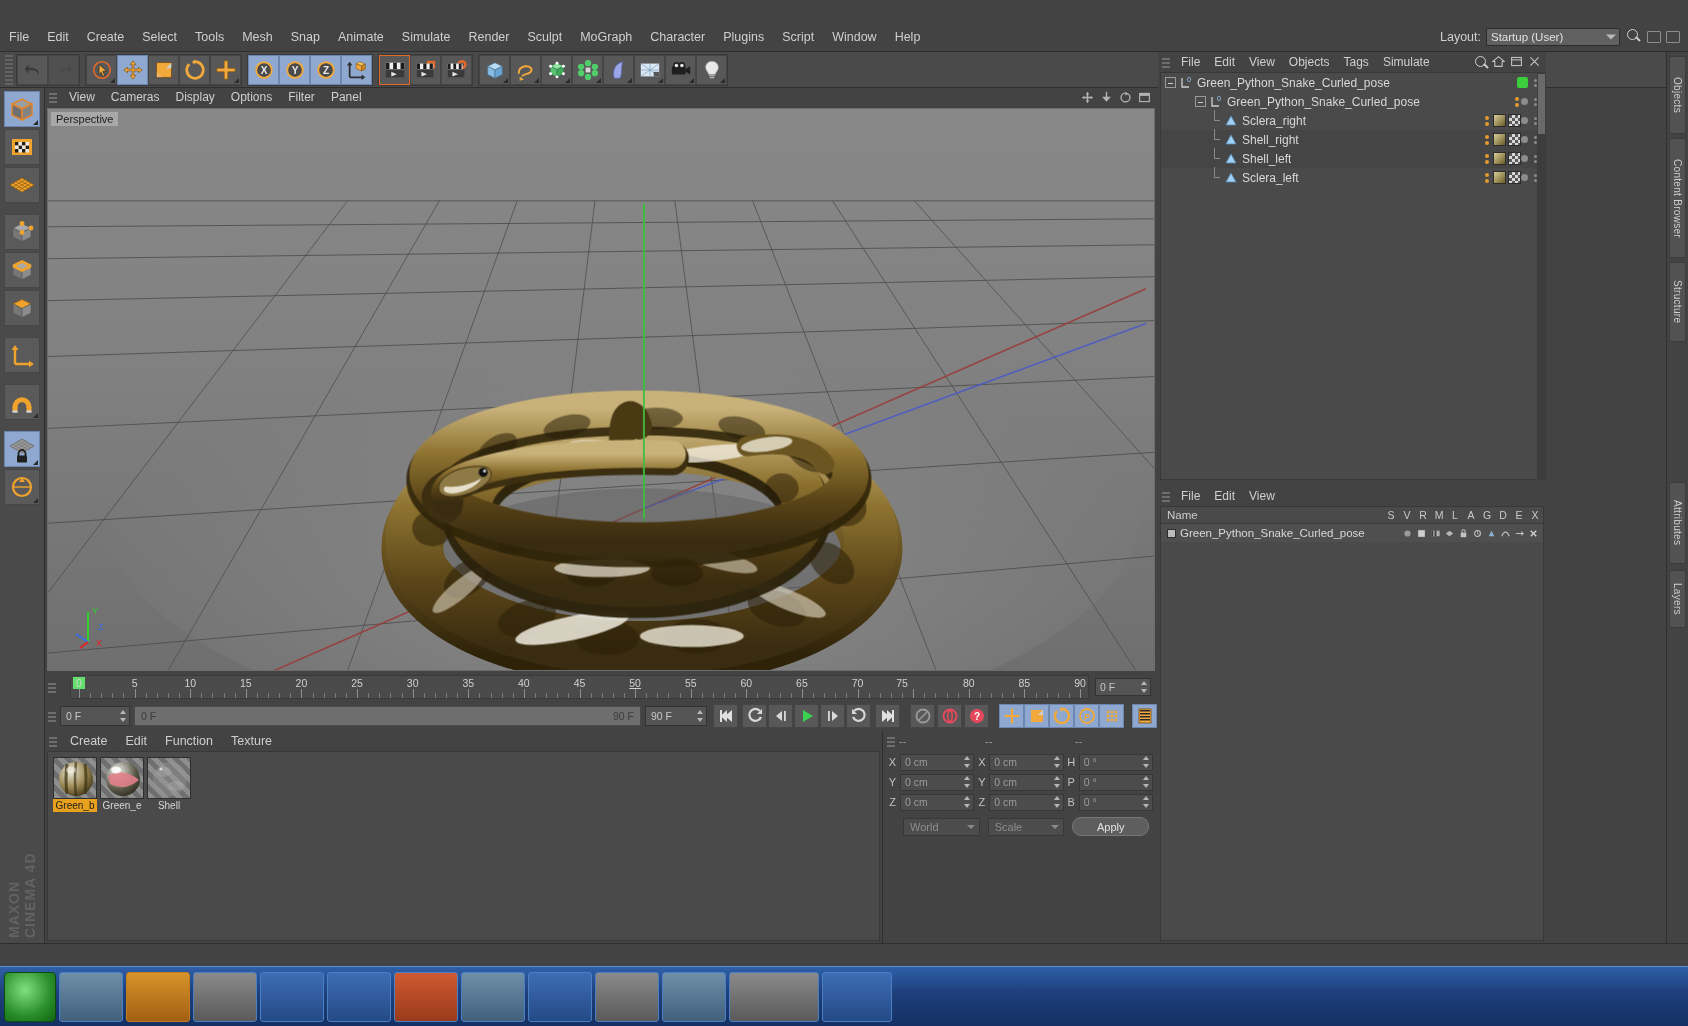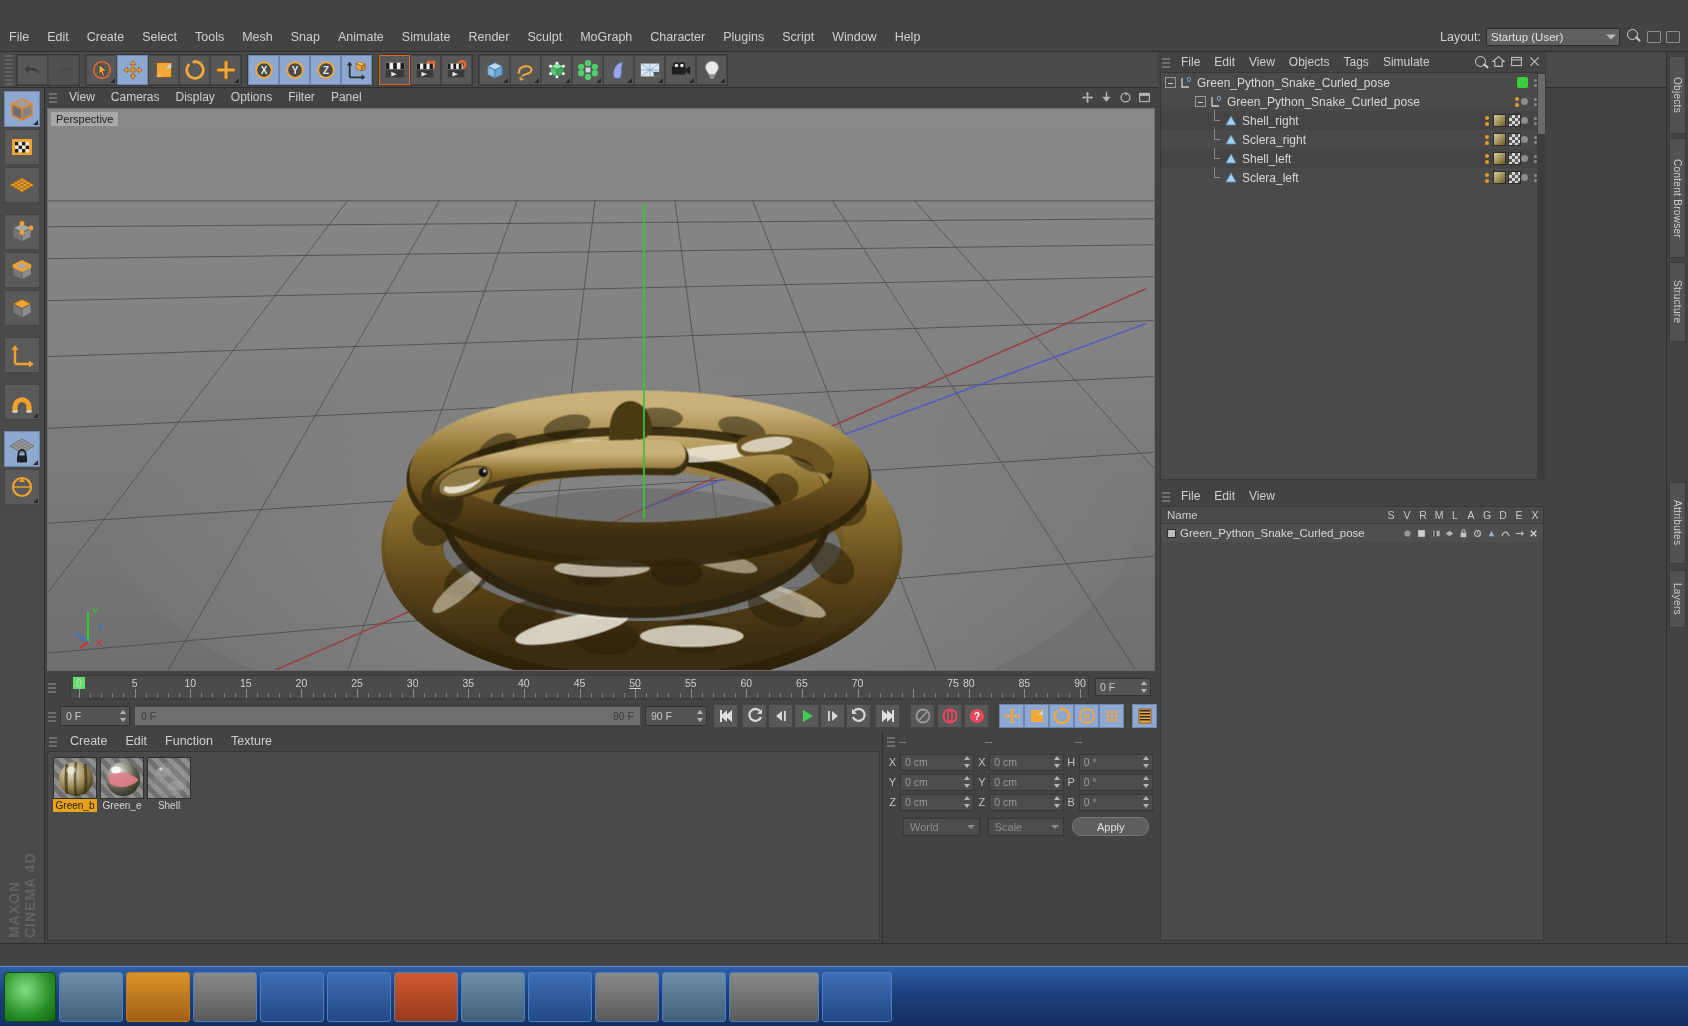--- a/index.html
+++ b/index.html
@@ -828,21 +828,21 @@
         <div class="tick min" style="left: 753.189px;"></div>
         <div class="tick min" style="left: 764.311px;"></div>
         <div class="tick min" style="left: 775.433px;"></div>
         <div class="tick maj" style="left: 786.556px;"></div>
         <div class="tlabel" style="left: 786.556px;">70</div>
         <div class="tick min" style="left: 797.678px;"></div>
         <div class="tick min" style="left: 808.8px;"></div>
         <div class="tick min" style="left: 819.922px;"></div>
         <div class="tick min" style="left: 831.044px;"></div>
         <div class="tick maj" style="left: 842.167px;"></div>
-        <div class="tlabel" style="left: 882px; text-align: center;">75</div>
+        <div class="tlabel" style="left: 831px; text-align: center;">75</div>
         <div class="tick min" style="left: 853.289px;"></div>
         <div class="tick min" style="left: 864.411px;"></div>
         <div class="tick min" style="left: 875.533px;"></div>
         <div class="tick min" style="left: 886.656px;"></div>
         <div class="tick maj" style="left: 897.778px;"></div>
         <div class="tlabel" style="left: 897.778px;">80</div>
         <div class="tick min" style="left: 908.9px;"></div>
         <div class="tick min" style="left: 920.022px;"></div>
         <div class="tick min" style="left: 931.144px;"></div>
         <div class="tick min" style="left: 942.267px;"></div>
@@ -1229,51 +1229,51 @@
             </span>
           </div>
           <div class="odots">
             <span class="dot"></span>
             <span class="twodot">
               <i></i>
               <i></i>
             </span>
           </div>
         </div>
+        <div class="orow">
+          <div class="otree" style="padding-left: 49px;">
+            <span class="obranch"></span>
+            <svg viewBox="0 0 14 14" class="oicon">
+              <path d="M7 2 L12 11 H2 Z" fill="#9fd0f5" stroke="#5b88ad" stroke-width=".8"></path>
+            </svg>
+            <span class="oname">Sclera_right</span>
+          </div>
+          <div class="tagcell">
+            <span class="tagdots">
+              <i></i>
+              <i></i>
+            </span>
+            <span class="tagimg" style="background: linear-gradient(135deg, rgb(216, 207, 154), rgb(107, 90, 36));"></span>
+            <span class="tagimg checker"></span>
+          </div>
+          <div class="odots">
+            <span class="dot"></span>
+            <span class="twodot">
+              <i></i>
+              <i></i>
+            </span>
+          </div>
+        </div>
         <div class="orow alt">
           <div class="otree" style="padding-left: 49px;">
             <span class="obranch"></span>
             <svg viewBox="0 0 14 14" class="oicon">
               <path d="M7 2 L12 11 H2 Z" fill="#9fd0f5" stroke="#5b88ad" stroke-width=".8"></path>
             </svg>
             <span class="oname">Shell_right</span>
-          </div>
-          <div class="tagcell">
-            <span class="tagdots">
-              <i></i>
-              <i></i>
-            </span>
-            <span class="tagimg" style="background: linear-gradient(135deg, rgb(216, 207, 154), rgb(107, 90, 36));"></span>
-            <span class="tagimg checker"></span>
-          </div>
-          <div class="odots">
-            <span class="dot"></span>
-            <span class="twodot">
-              <i></i>
-              <i></i>
-            </span>
-          </div>
-        </div>
-        <div class="orow">
-          <div class="otree" style="padding-left: 49px;">
-            <span class="obranch"></span>
-            <svg viewBox="0 0 14 14" class="oicon">
-              <path d="M7 2 L12 11 H2 Z" fill="#9fd0f5" stroke="#5b88ad" stroke-width=".8"></path>
-            </svg>
-            <span class="oname">Sclera_right</span>
           </div>
           <div class="tagcell">
             <span class="tagdots">
               <i></i>
               <i></i>
             </span>
             <span class="tagimg" style="background: linear-gradient(135deg, rgb(216, 207, 154), rgb(107, 90, 36));"></span>
             <span class="tagimg checker"></span>
           </div>
           <div class="odots">

